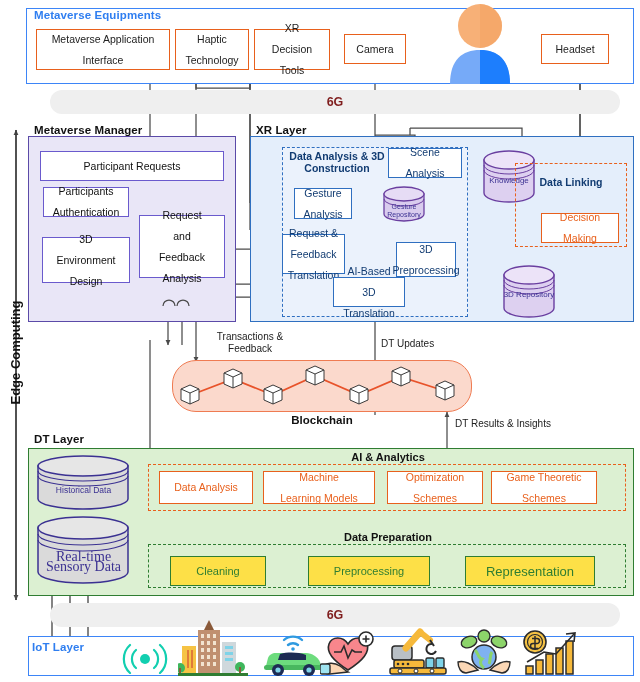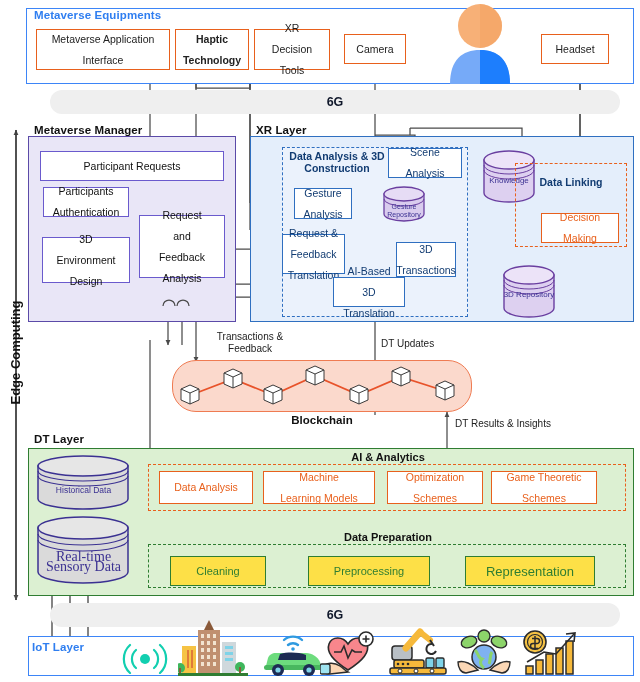--- a/index.html
+++ b/index.html
@@ -9,21 +9,21 @@
   #root{position:relative;width:640px;height:682px;overflow:hidden;}
   .abs{position:absolute;box-sizing:border-box;}
   .ctr{display:flex;align-items:center;justify-content:center;text-align:center;}
 
   
   .layer-blue{border:1.6px solid #3d85f7;background:#fff;}
   .layer-purple{border:1.6px solid #5b4aa8;background:#e9e6f7;}
   .layer-xr{border:1.6px solid #2f6fc0;background:#e4eefb;}
   .layer-green{border:1.6px solid #2f7d32;background:#dcf0d2;}
   .band6g{background:#efefef;border-radius:13px;}
-  .band6g-label{font-weight:bold;font-size:12.5px;color:#0f172a;}
+  .band6g-label{font-weight:bold;font-size:12.5px;color:#7f1d1d;}
 
   .layer-title{font-weight:bold;font-size:11.5px;letter-spacing:.1px;}
   .t-blue{color:#2f7ef0;}
   .t-black{color:#111;}
   .t-xr{color:#111;}
 
   
   .node{border-width:1.6px;border-style:solid;background:#fff;
         font-size:10.5px;line-height:21px;padding:14px;justify-content:center;}
   .n-orange{border-color:#e8601c;color:#222;}
@@ -163,21 +163,21 @@
     </g>
   </svg>
 
   <div class="abs layer-blue" style="left:26px;top:8px;width:608px;height:76px;">
   </div>
   <div class="abs layer-title t-blue" style="left:32px;top:9px;background:#fff;padding:0 2px;">Metaverse Equipments</div>
 
   <div class="abs node n-orange ctr" style="left:36px;top:29px;width:134px;height:41px;">
     <span>Metaverse Application Interface</span>
   </div>
-  <div class="abs node n-orange ctr" style="left:175px;top:29px;width:74px;height:41px;font-weight:bold;">
+  <div class="abs node n-orange ctr" style="left:175px;top:29px;width:74px;height:41px;">
     <span>Haptic Technology</span>
   </div>
   <div class="abs node n-orange ctr" style="left:254px;top:29px;width:76px;height:41px;">
     <span>XR Decision Tools</span>
   </div>
   <div class="abs node n-orange ctr" style="left:344px;top:34px;width:62px;height:30px;">
     <span>Camera</span>
   </div>
   <div class="abs node n-orange ctr" style="left:541px;top:34px;width:68px;height:30px;">
     <span>Headset</span>
@@ -232,21 +232,21 @@
   <div class="abs node n-blue ctr" style="left:388px;top:148px;width:74px;height:22px;">
     <span>Scene Analysis</span>
   </div>
   <div class="abs node n-blue ctr" style="left:294px;top:188px;width:58px;height:31px;">
     <span>Gesture Analysis</span>
   </div>
   <div class="abs node n-blue ctr" style="left:282px;top:234px;width:63px;height:40px;">
     <span>Request &amp; Feedback Translation</span>
   </div>
   <div class="abs node n-blue ctr" style="left:396px;top:242px;width:60px;height:35px;">
-    <span>3D Transactions</span>
+    <span>3D Preprocessing</span>
   </div>
   <div class="abs node n-blue ctr" style="left:333px;top:277px;width:72px;height:30px;">
     <span>AI-Based 3D Translation</span>
   </div>
 
   <div class="abs cyl cyl-sm" style="left:381px;top:186px;width:46px;height:36px;">
     <svg width="46" height="36" viewBox="0 0 46 36">
       <path d="M3,8 L3,28 a20,7 0 0 0 40,0 L43,8 z" fill="#d9ccee" stroke="#6a3fa0" stroke-width="1.3"></path>
       <ellipse cx="23" cy="8" rx="20" ry="7" fill="#e6dcf5" stroke="#6a3fa0" stroke-width="1.3"></ellipse>
       <path d="M3,13 a20,7 0 0 0 40,0" fill="none" stroke="#6a3fa0" stroke-width="1"></path>

